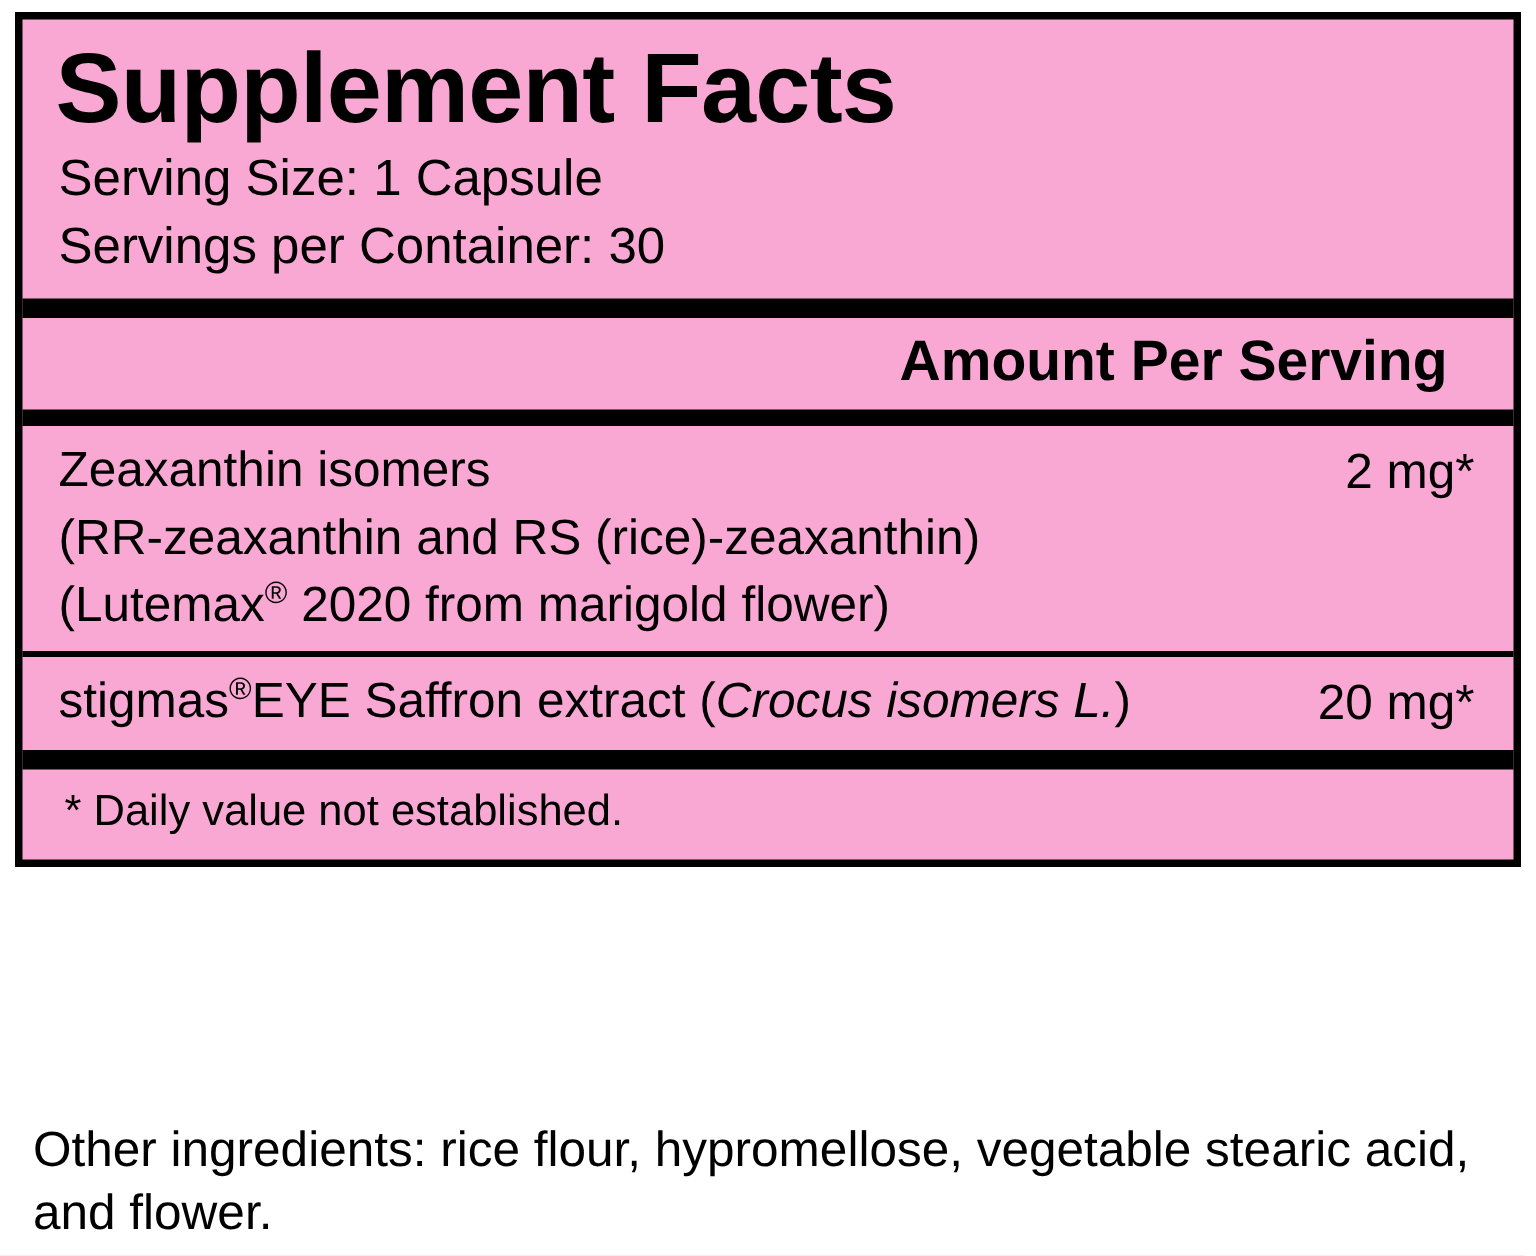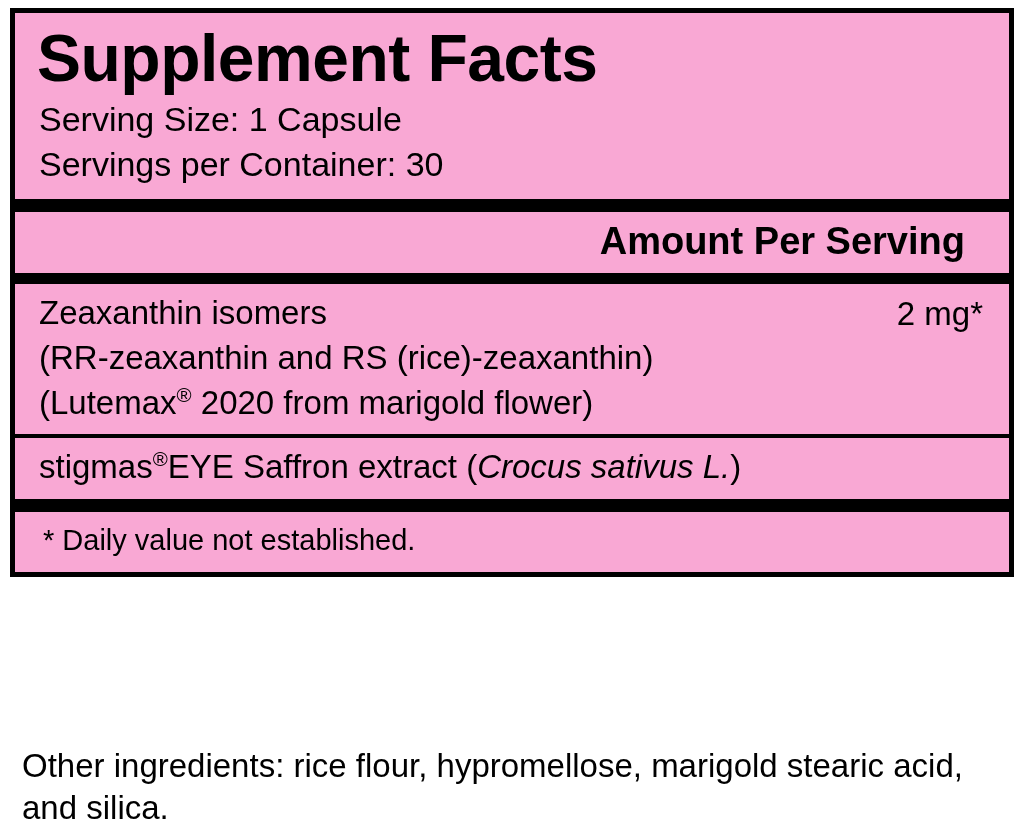--- a/index.html
+++ b/index.html
@@ -133,22 +133,23 @@
   <div class="rule-thin"></div>
 
   <div class="nutrient-row">
     <div class="nutrient-name"><span>Zeaxanthin isomers</span><br><span>(RR-zeaxanthin and RS (rice)-zeaxanthin)</span><br><span>(Lutemax</span><sup>®</sup><span> 2020 from marigold flower)</span></div>
     <div class="nutrient-amount">2 mg*</div>
   </div>
 
   <div class="rule-thin"></div>
 
   <div class="nutrient-row">
-    <div class="nutrient-name"><span>stigmas</span><sup>®</sup><span>EYE Saffron extract (</span><span class="ital">Crocus sativus L.</span><span>)</span><br></div>
+    <div class="nutrient-name"><span>stigmas</span><sup>®</sup><span>EYE Saffron extract (</span><span class="ital">Crocus isomers L.</span><span>)</span><br></div>
+    <div class="nutrient-amount">20 mg*</div>
   </div>
 
   <div class="rule-thick"></div>
 
   <div class="footnote">* Daily value not established.</div>
 
 </div>
 
-<div class="other-ingredients">Other ingredients: rice flour, hypromellose, marigold stearic acid, and silica.</div>
+<div class="other-ingredients">Other ingredients: rice flour, hypromellose, vegetable stearic acid, and flower.</div>
 
 </body></html>

